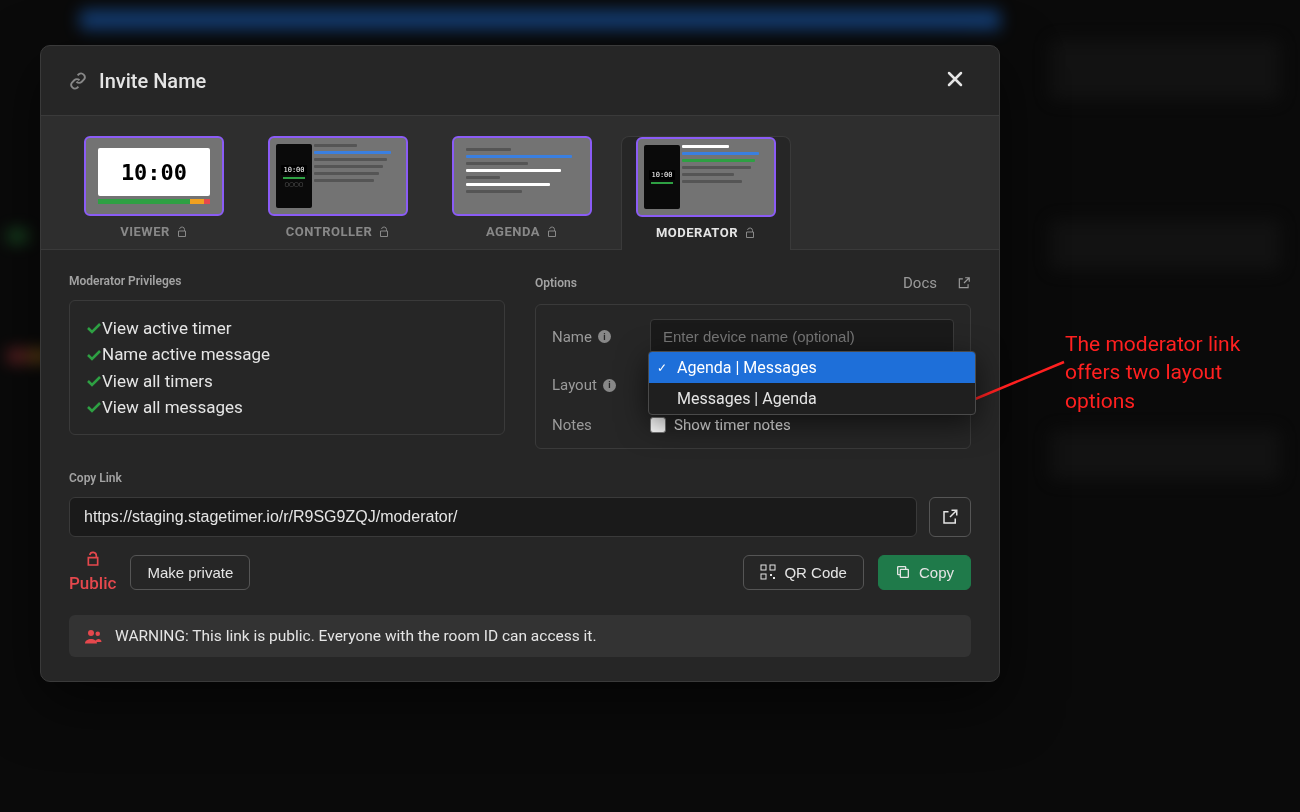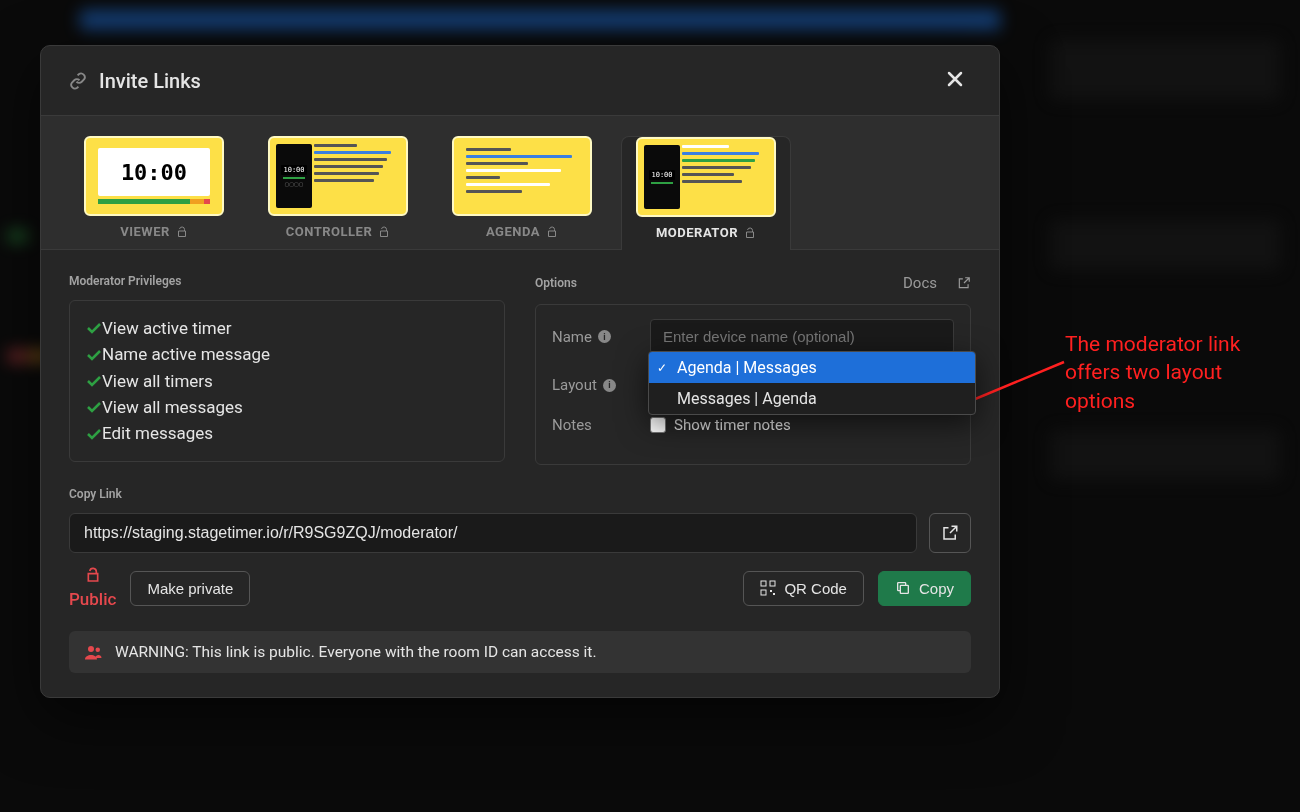--- a/index.html
+++ b/index.html
@@ -56,22 +56,22 @@
     border-top-left-radius: 8px; border-top-right-radius: 8px;
     position: relative;
   }
   .tab.active { background: #262626; border: 1px solid #3a3a3a; border-bottom: none; margin-bottom: -1px;}
   .tab-label-row { display: flex; align-items: center; gap: 6px; }
   .tab-label { font-size: 13px; font-weight: 700; letter-spacing: 0.5px; color: #888; }
   .tab.active .tab-label { color: #e5e5e5; }
   .lock { width: 12px; height: 12px; color: #888; }
   .preview {
     width: 140px; height: 80px;
-    background: #fde047;
-    border: 2px solid #fef9c3;
+    background: #737373;
+    border: 2px solid #8b5cf6;
     border-radius: 6px;
     overflow: hidden;
     position: relative;
   }
   .viewer-time { position:absolute; inset: 10px 12px 18px 12px; background:#fff; color:#000; border-radius:2px; display:flex; align-items:center; justify-content:center; font-family: monospace; font-weight:700; font-size:22px;}
   .viewer-bar { position:absolute; left:12px; right:12px; bottom:10px; height:5px; display:flex;}
   .viewer-bar span:nth-child(1){flex:10; background:#2ea043;}
   .viewer-bar span:nth-child(2){flex:1.5; background:#f0a020;}
   .viewer-bar span:nth-child(3){flex:0.7; background:#e5484d;}
 
@@ -182,21 +182,21 @@
 </div>
 
 <div class="modal">
 
   <div class="modal-header">
     <div class="modal-title">
       <svg class="link-icon" viewBox="0 0 24 24" fill="none" stroke="currentColor" stroke-width="2.5">
           <path d="M10 13a5 5 0 0 0 7 0l3-3a5 5 0 0 0-7-7l-1.5 1.5"></path>
           <path d="M14 11a5 5 0 0 0-7 0l-3 3a5 5 0 0 0 7 7l1.5-1.5"></path>
         </svg>
-      <span>Invite Links</span>
+      <span>Invite Name</span>
     </div>
     <div class="close-btn">
       <svg width="16" height="16" viewBox="0 0 16 16" fill="currentColor">
           <path d="M2 2l12 12M14 2L2 14" stroke="currentColor" stroke-width="2.5" stroke-linecap="round"></path>
         </svg>
     </div>
   </div>
 
   <div class="tabs">
     <div class="tab">
@@ -306,26 +306,20 @@
                 <path d="M2 8l4 4 8-8"></path>
               </svg>
               <span>View all timers</span>
             </li>
           <li>
               <svg class="check" viewBox="0 0 16 16" fill="none" stroke="currentColor" stroke-width="2.5">
                 <path d="M2 8l4 4 8-8"></path>
               </svg>
               <span>View all messages</span>
             </li>
-          <li>
-              <svg class="check" viewBox="0 0 16 16" fill="none" stroke="currentColor" stroke-width="2.5">
-                <path d="M2 8l4 4 8-8"></path>
-              </svg>
-              <span>Edit messages</span>
-            </li>
         </ul>
       </div>
     </div>
 
     <div class="col">
       <div class="section-title-row">
         <div class="section-title" style="margin:0">Options</div>
         <div class="docs-link">
           <span>Docs</span>
           <svg width="14" height="14" viewBox="0 0 24 24" fill="none" stroke="currentColor" stroke-width="2">
@@ -341,21 +335,21 @@
             </div>
           <input class="text-input" placeholder="Enter device name (optional)" style="">
         </div>
         <div class="opt-row">
           <div class="opt-label">
               <span>Layout</span>
               <span class="info-ic">i</span>
             </div>
           <div style="flex:1; height:34px;"></div>
         </div>
-        <div class="opt-row" style="margin-bottom:16px">
+        <div class="opt-row" style="margin-bottom:0">
           <div class="opt-label">Notes</div>
           <div class="cb-row">
             <div class="checkbox"></div>
             <span class="cb-label">Show timer notes</span>
           </div>
         </div>
 
         <div class="dropdown">
           <div class="dd-item selected">
             <span class="dd-check">✓</span>

